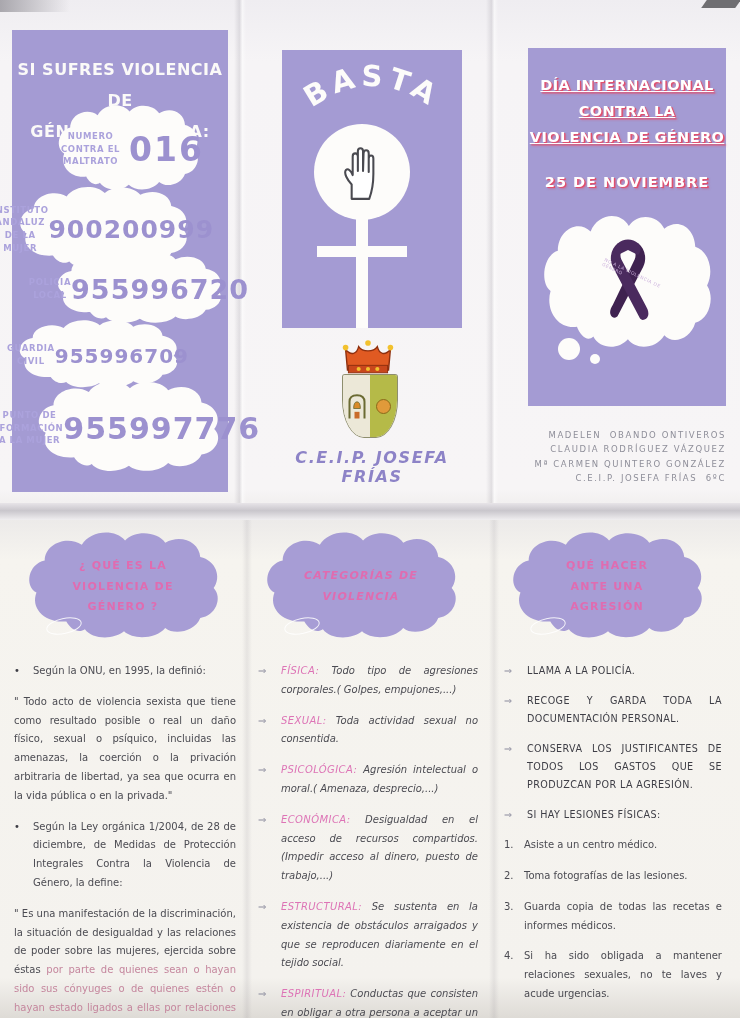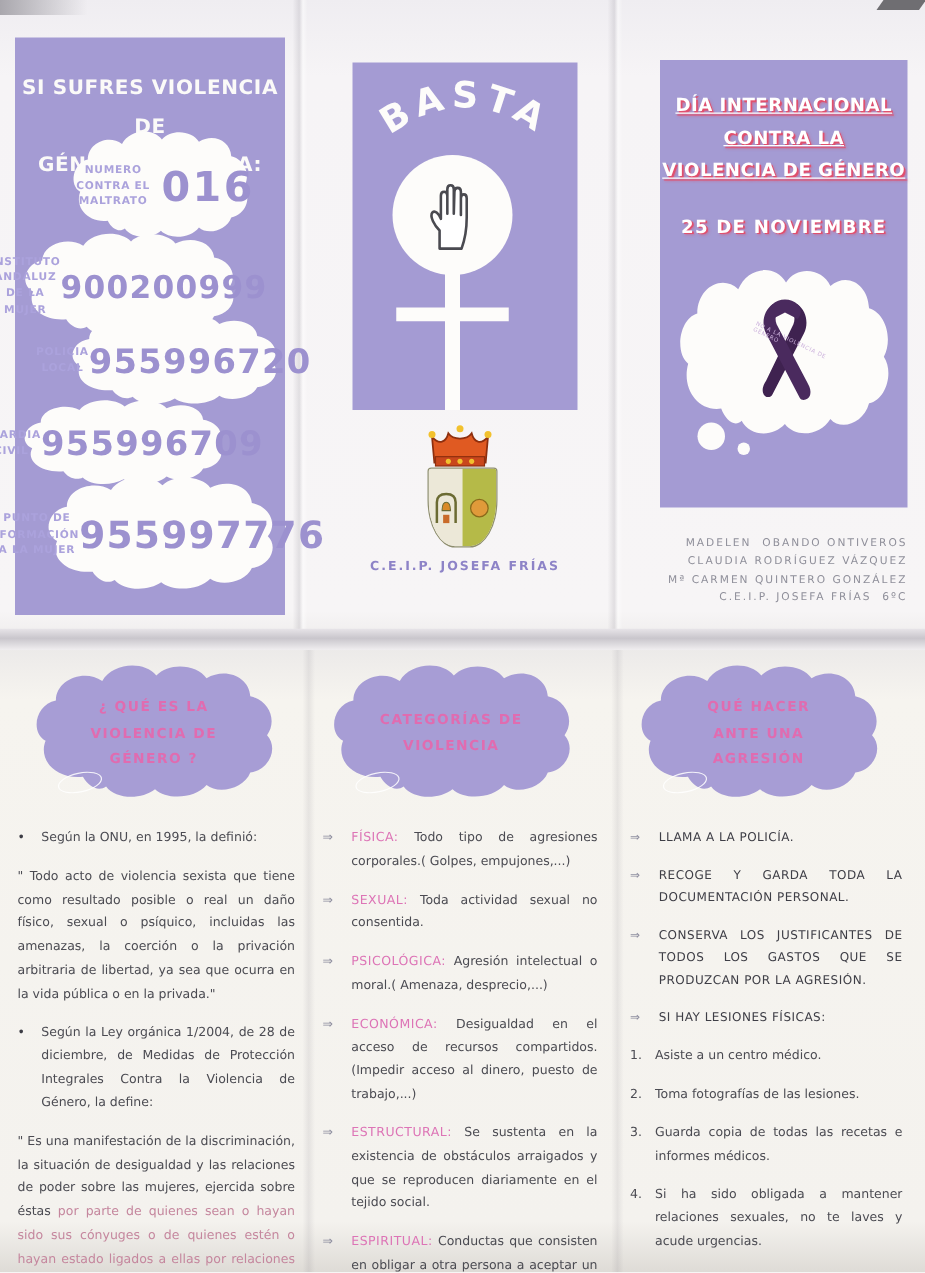--- a/index.html
+++ b/index.html
@@ -23,54 +23,54 @@
   .pc-inner{position:absolute;left:0;top:0;width:100%;height:100%;display:flex;flex-direction:row;justify-content:center;align-items:center;text-align:center;}
   .pc-label{color:#ab a2dc;color:#aba2dc;font-weight:bold;font-size:8.5px;letter-spacing:.6px;line-height:1.5;max-width:72%;}
   .pc-number{color:#9c91cf;font-weight:bold;letter-spacing:2px;margin-top:1px;}
   .pc1{left:40px;top:70px;width:152px;height:98px;}
   .pc1 .pc-number{font-size:33px;}
   .pc2{left:0px;top:152px;width:182px;height:94px;}
   .pc2 .pc-number{font-size:25px;letter-spacing:1px;}
   .pc3{left:38px;top:218px;width:178px;height:82px;}
   .pc3 .pc-number{font-size:27px;letter-spacing:1px;}
   .pc4{left:0px;top:286px;width:172px;height:78px;}
-  .pc4 .pc-number{font-size:27px;letter-spacing:1px;text-align:center;}
+  .pc4 .pc-number{font-size:20px;letter-spacing:1px;text-align:center;}
   .pc5{left:18px;top:346px;width:196px;height:104px;}
   .pc5 .pc-number{font-size:30px;letter-spacing:1px;}
 
   .mid-rect{left:282px;top:50px;width:180px;height:278px;}
   .basta-svg{position:absolute;left:0;top:2px;width:180px;height:74px;}
   .stop-circle{position:absolute;left:32px;top:74px;width:96px;height:96px;border-radius:50%;background:#fdfcfa;display:flex;align-items:center;justify-content:center;}
   .stem{position:absolute;left:74px;top:164px;width:12px;height:114px;background:#fdfcfa;}
   .crossbar{position:absolute;left:35px;top:196px;width:90px;height:11px;background:#fdfcfa;}
   .crest-crown{left:340px;top:336px;width:56px;height:40px;}
   .shield{left:342px;top:374px;width:54px;height:62px;display:flex;border:1px solid #8e8e6e;border-radius:3px 3px 22px 22px / 3px 3px 38px 38px;overflow:hidden;}
   .sh-left{flex:1;background:#ece8d8;display:flex;align-items:center;justify-content:center;}
   .sh-right{flex:1;background:#b5ba48;display:flex;align-items:center;justify-content:center;}
   .badge{width:13px;height:13px;border-radius:50%;background:#e09a3a;border:1px solid #8a6a1a;}
-  .school-name{left:262px;top:448px;width:220px;text-align:center;color:#8d83c7;font-weight:bold;font-size:10px;letter-spacing:1.6px;}
+  .school-name{left:262px;top:448px;width:220px;text-align:center;color:#8d83c7;font-weight:bold;font-size:16px;letter-spacing:1.6px;font-style:italic;}
 
   .rp{left:528px;top:48px;width:198px;height:358px;}
   .rp-title{padding-top:24px;text-align:center;font-weight:bold;font-size:14.5px;line-height:1.8;letter-spacing:.4px;color:#fff;
             text-shadow:1.4px 1.4px 0 #e0506e,2px 2px 2px rgba(224,80,110,.5);text-decoration:underline;}
   .rp-date{margin-top:24px;text-align:center;font-weight:bold;font-size:14.5px;letter-spacing:1px;color:#fff;
            text-shadow:1.4px 1.4px 0 #e0506e,2px 2px 2px rgba(224,80,110,.5);}
   .rp-cloud{position:absolute;left:8px;top:160px;width:182px;height:152px;}
   .rp-cloud svg.cl{position:absolute;left:0;top:0;width:100%;height:100%;}
   .ribbon-wrap{position:absolute;left:50px;top:16px;width:84px;height:116px;}
   .ribbon-text{position:absolute;left:14px;top:48px;width:70px;font-size:4.5px;color:#cdb3dd;transform:rotate(26deg);letter-spacing:.5px;}
   .bub1{position:absolute;left:30px;top:290px;width:22px;height:22px;border-radius:50%;background:#fdfcfa;}
   .bub2{position:absolute;left:62px;top:306px;width:10px;height:10px;border-radius:50%;background:#fdfcfa;}
   .credits{position:absolute;left:500px;top:428px;width:226px;text-align:right;color:#8f8f9a;font-size:8.5px;letter-spacing:1.6px;line-height:1.7;}
   .credit-line{white-space:pre-wrap;}
 
   
   .back-col{position:absolute;top:520px;height:498px;overflow:hidden;}
   .bc1{left:14px;width:222px;}
-  .bc2{left:258px;width:220px;}
+  .bc2{left:258px;width:220px;font-style:italic;}
   .bc3{left:504px;width:218px;}
   .title-cloud{position:relative;width:206px;height:122px;margin-top:6px;}
   .title-cloud svg.cl{position:absolute;left:0;top:0;width:100%;height:100%;}
   .tc-text{position:absolute;left:0;top:0;width:100%;height:100%;display:flex;flex-direction:column;align-items:center;justify-content:center;
            color:#e06cb0;font-weight:bold;font-size:11px;letter-spacing:1.2px;line-height:1.9;text-align:center;}
   .swirl{position:absolute;left:26px;bottom:14px;width:34px;height:14px;border:1.5px solid rgba(255,255,255,.85);border-radius:50%;transform:rotate(-12deg);}
   .body{margin-top:14px;font-size:10px;line-height:1.88;color:#4b4b52;}
   .b-item{display:flex;gap:9px;margin:9px 0;}
   .b-item .bdot{width:10px;color:#3c3c44;}
   .b-item .txt{flex:1;text-align:justify;}

